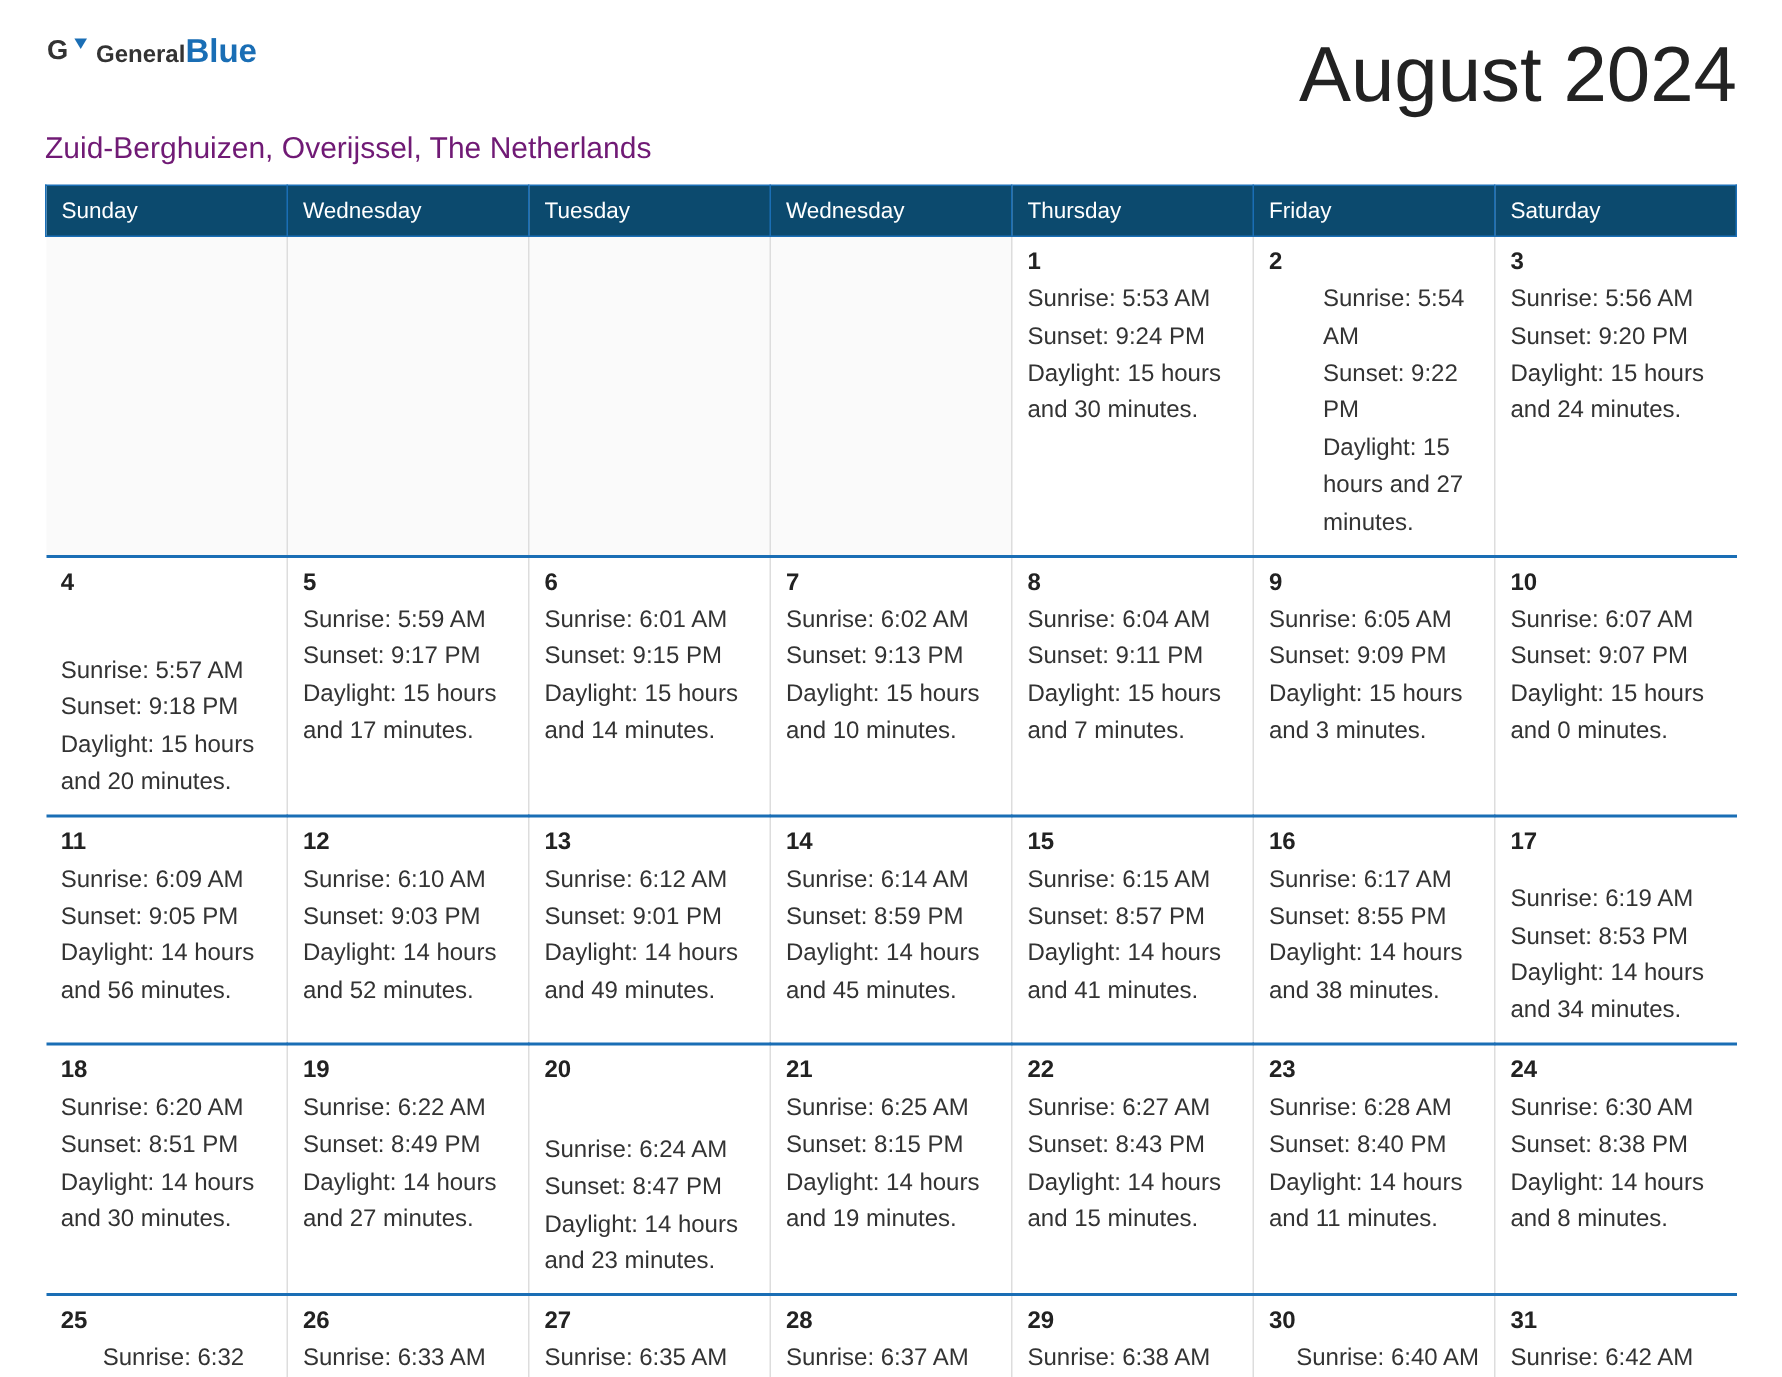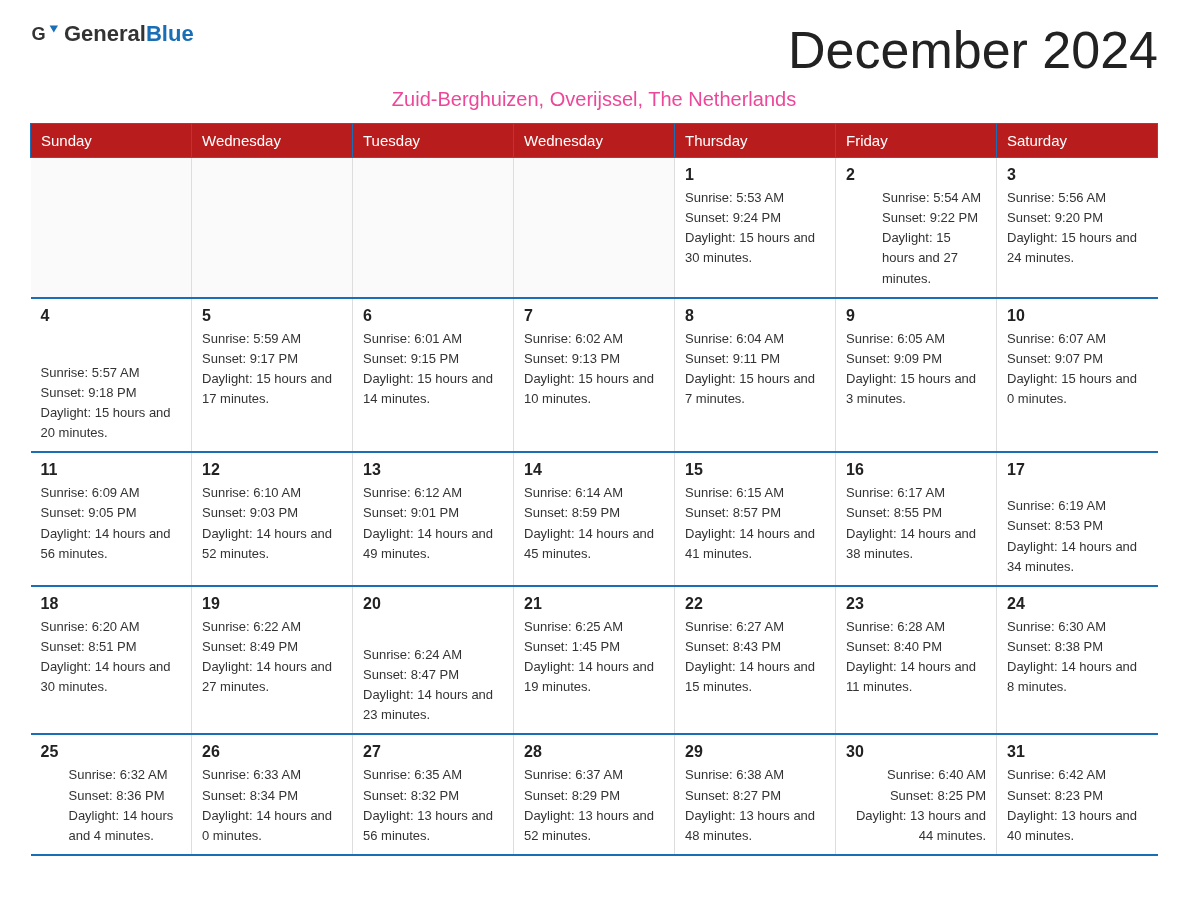--- a/index.html
+++ b/index.html
@@ -25,32 +25,32 @@
       width: 28px;
       height: 28px;
     }
     .month-title {
       font-size: 52px;
       font-weight: normal;
       color: #222;
       text-align: right;
     }
     .location-title {
-      text-align: center;
+      text-align: left;
       font-size: 20px;
-      color: #ec4899;
+      color: #701a75;
       margin-bottom: 12px;
     }
     table {
       width: 100%;
       border-collapse: collapse;
       table-layout: fixed;
     }
     thead tr th {
-      background-color: #b91c1c;
+      background-color: #0c4a6e;
       color: #fff;
       font-size: 15px;
       font-weight: normal;
       padding: 8px 10px;
       text-align: left;
       border: 1px solid #1a6eb5;
     }
     tbody tr {
       border-bottom: 2px solid #1a6eb5;
     }
@@ -65,45 +65,45 @@
     tbody tr td:last-child {
       border-right: none;
     }
     .day-number {
       font-size: 16px;
       font-weight: bold;
       color: #222;
       margin-bottom: 4px;
     }
     .day-info {
-      font-size: 13px;
+      font-size: 16px;
       line-height: 1.55;
       color: #333;
     }
     .empty-cell {
       background: #fafafa;
     }
   </style>
 </head>
 <body>
 
 <div class="header-area">
   <div class="logo">
     <svg class="logo-icon" viewBox="0 0 40 40">
       <text x="2" y="28" font-size="26" font-weight="bold" fill="#333" font-family="Arial">G</text>
       <polygon points="28,8 40,8 34,18" fill="#1a6eb5"></polygon>
     </svg>
     <div>
       <div>
-        <span style="font-size:22px;font-weight:bold;color:#333;">General</span><span style="font-size:22px;font-weight:bold;color:#1a6eb5;margin-top:44px;">Blue</span>
+        <span style="font-size:16px;font-weight:bold;color:#333;">General</span><span style="font-size:22px;font-weight:bold;color:#1a6eb5;margin-top:44px;">Blue</span>
       </div>
     </div>
   </div>
   <div>
-    <div class="month-title">December 2024</div>
+    <div class="month-title">August 2024</div>
   </div>
 </div>
 
 <div class="location-title">Zuid-Berghuizen, Overijssel, The Netherlands</div>
 
 <table>
   <thead>
     <tr>
     <th>Sunday</th>
         <th>Wednesday</th>
@@ -242,21 +242,21 @@
         </td>
         <td>
           <div class="day-number">20</div>
           <div class="day-info" style="white-space: pre-line; margin-top: 32px;">Sunrise: 6:24 AM
 Sunset: 8:47 PM
 Daylight: 14 hours and 23 minutes.</div>
         </td>
         <td>
           <div class="day-number">21</div>
           <div class="day-info" style="white-space: pre-line;">Sunrise: 6:25 AM
-Sunset: 1:45 PM
+Sunset: 8:15 PM
 Daylight: 14 hours and 19 minutes.</div>
         </td>
         <td>
           <div class="day-number">22</div>
           <div class="day-info" style="white-space: pre-line;">Sunrise: 6:27 AM
 Sunset: 8:43 PM
 Daylight: 14 hours and 15 minutes.</div>
         </td>
         <td>
           <div class="day-number">23</div>

